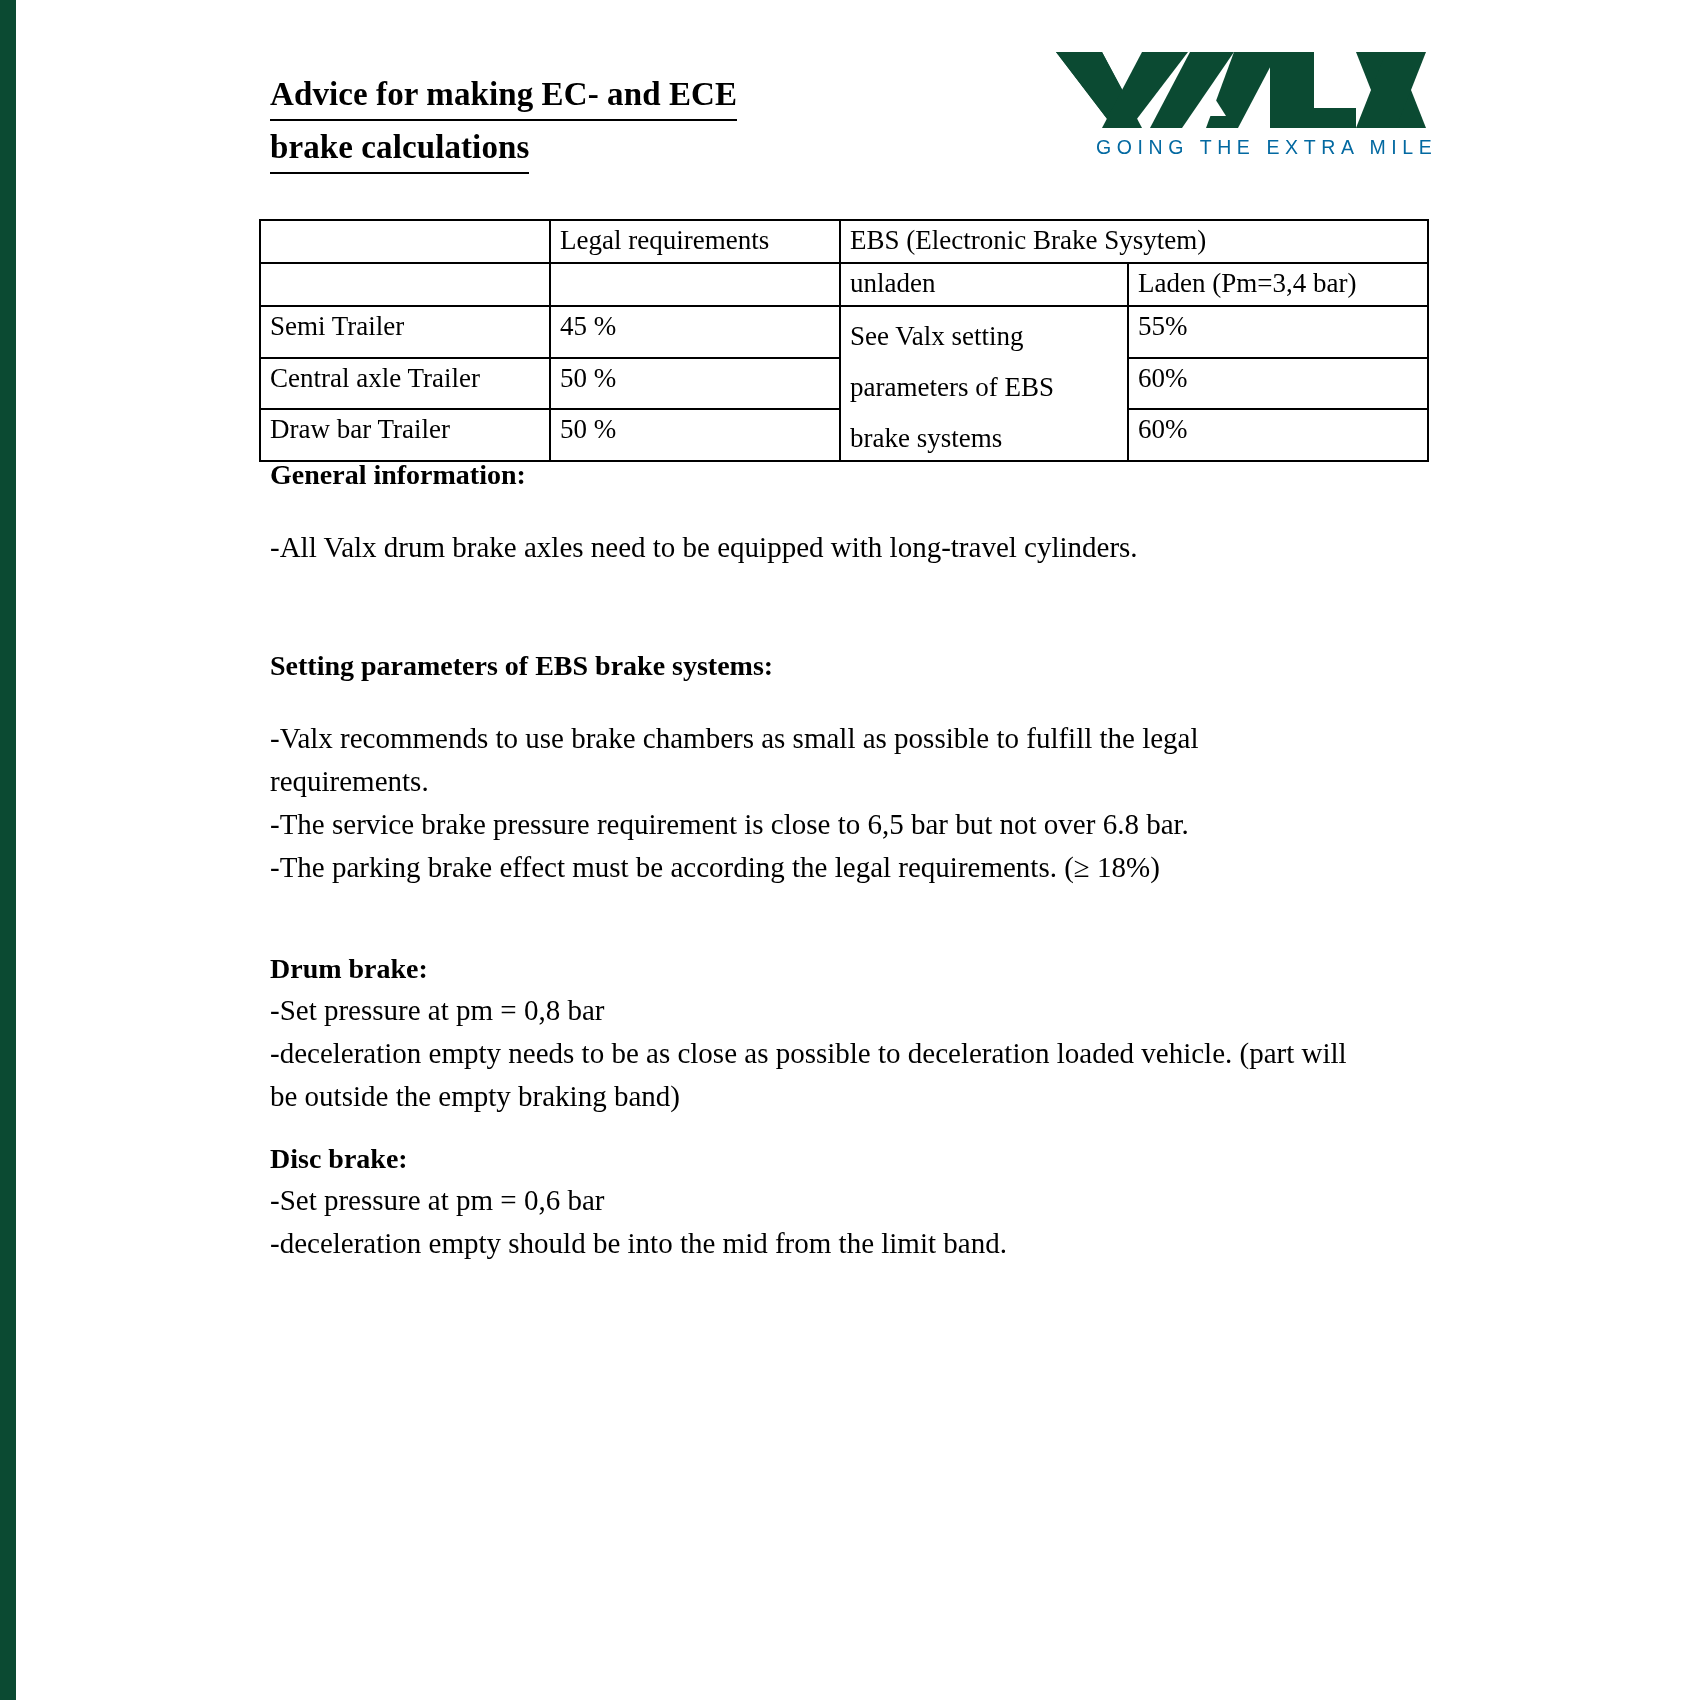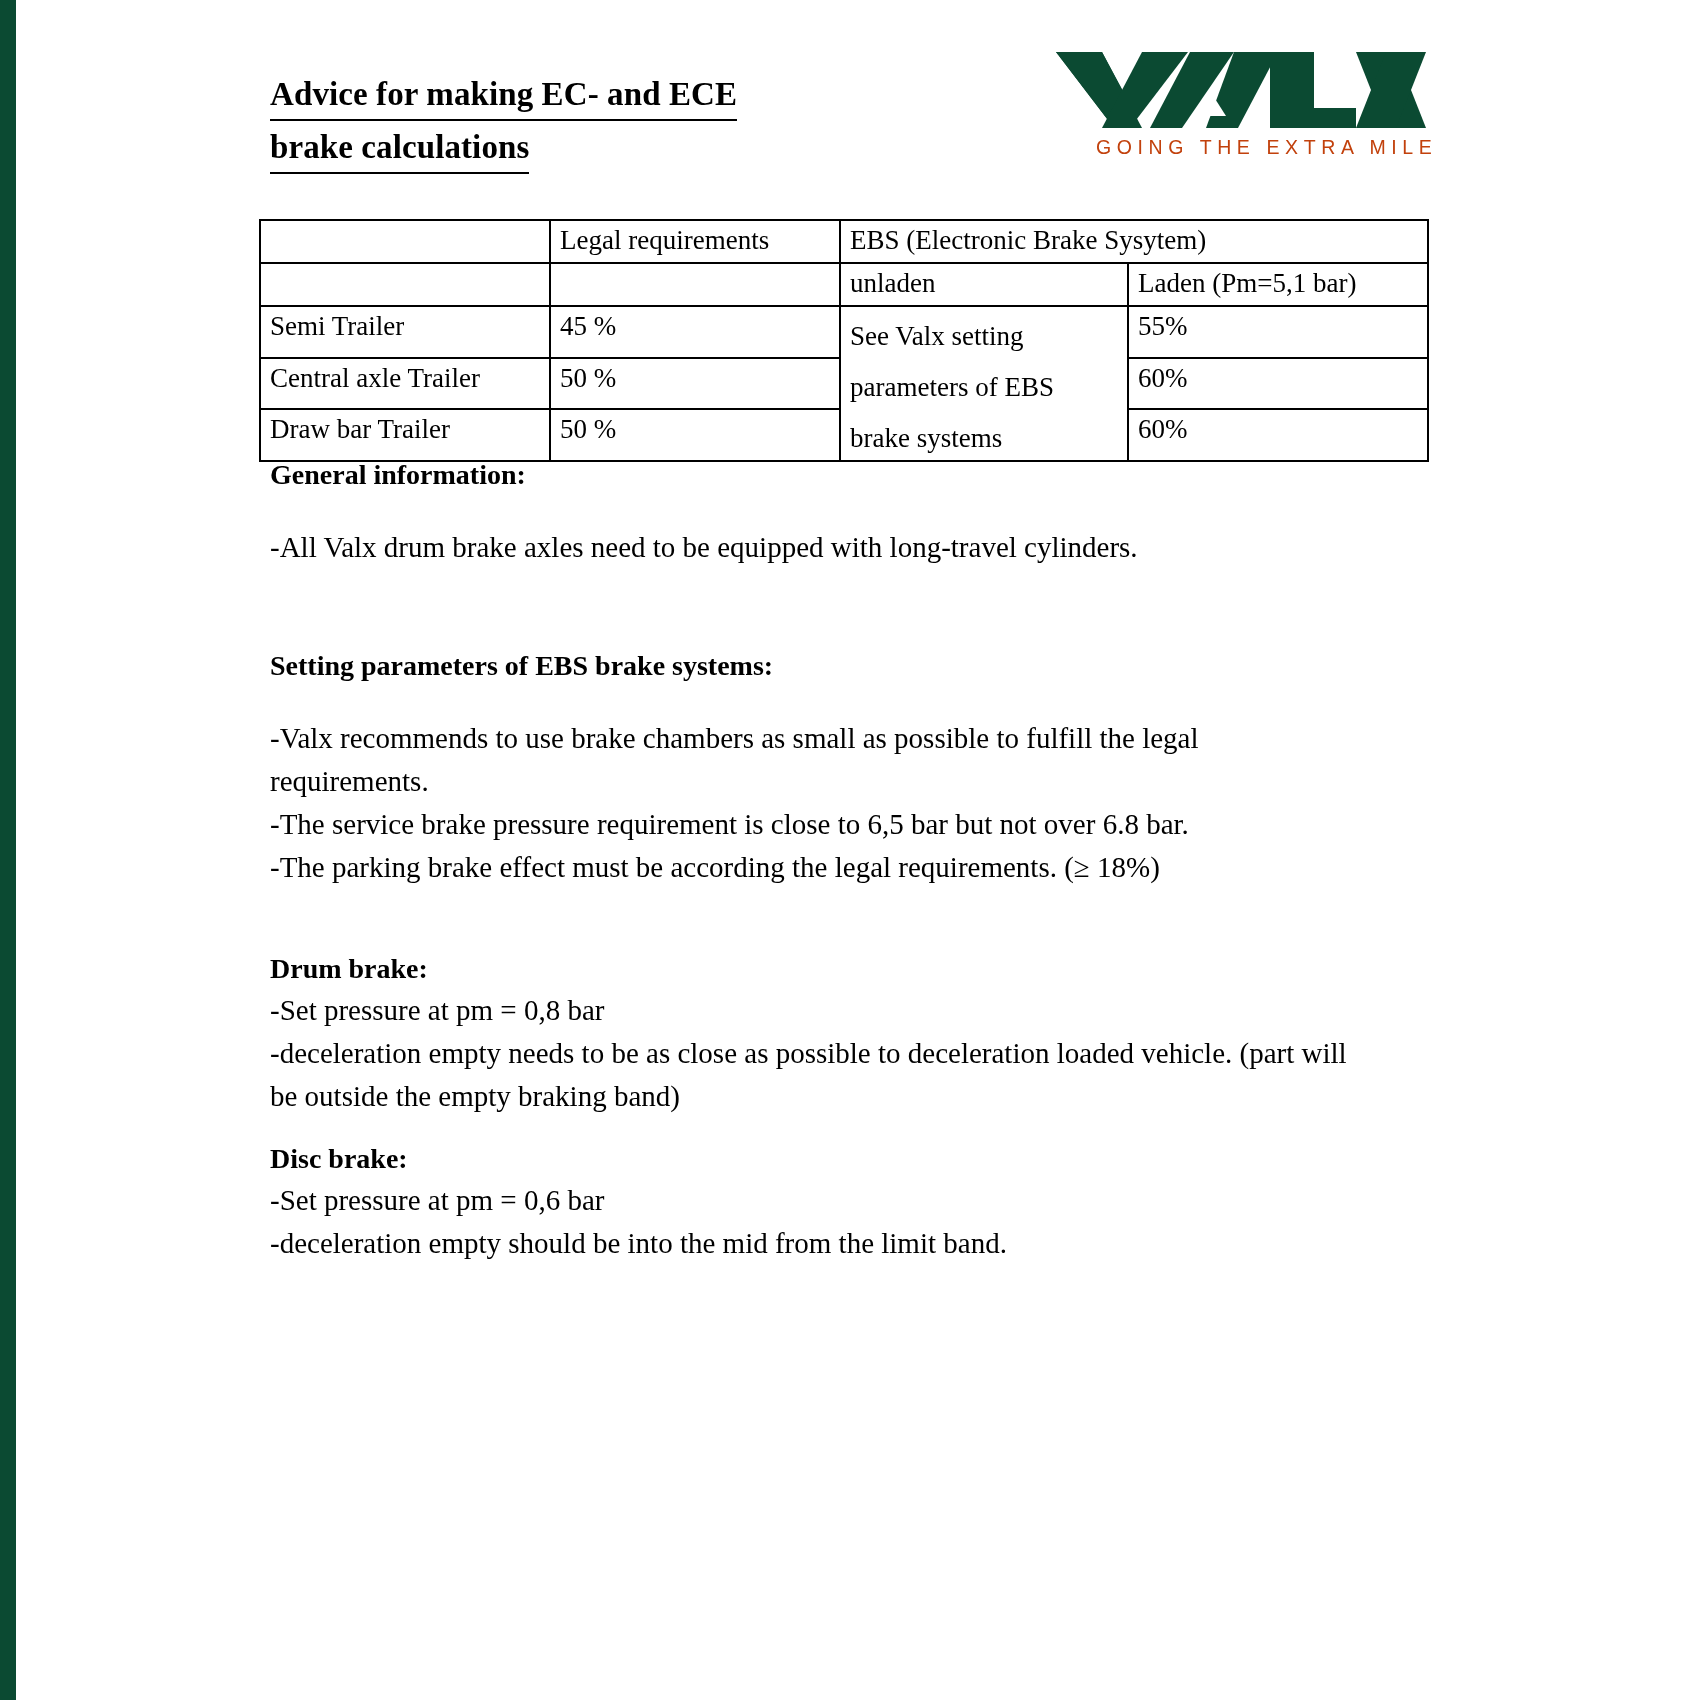--- a/index.html
+++ b/index.html
@@ -77,21 +77,21 @@
     height: 76px;
   }
   #logo-tagline {
     position: absolute;
     left: 40px;
     top: 84px;
     width: 330px;
     font-family: "Liberation Sans", "DejaVu Sans", sans-serif;
     font-size: 19.5px;
     letter-spacing: 5.6px;
-    color: #c2410c;
+    color: #0369a1;
     text-align: left;
     white-space: nowrap;
   }
 
   
   #spec-table {
     position: absolute;
     left: 203px;
     top: 219px;
     border-collapse: collapse;
@@ -190,21 +190,21 @@
     <tbody>
       <tr>
         <td></td>
         <td>Legal requirements</td>
         <td colspan="2">EBS (Electronic Brake Sysytem)</td>
       </tr>
       <tr>
         <td></td>
         <td></td>
         <td>unladen</td>
-        <td>Laden  (Pm=5,1 bar)</td>
+        <td>Laden  (Pm=3,4 bar)</td>
       </tr>
       <tr>
         <td>Semi Trailer</td>
         <td>45 %</td>
         <td class="merged-ebs">See Valx setting</td>
         <td>55%</td>
       </tr>
       <tr>
         <td>Central axle Trailer</td>
         <td>50 %</td>

